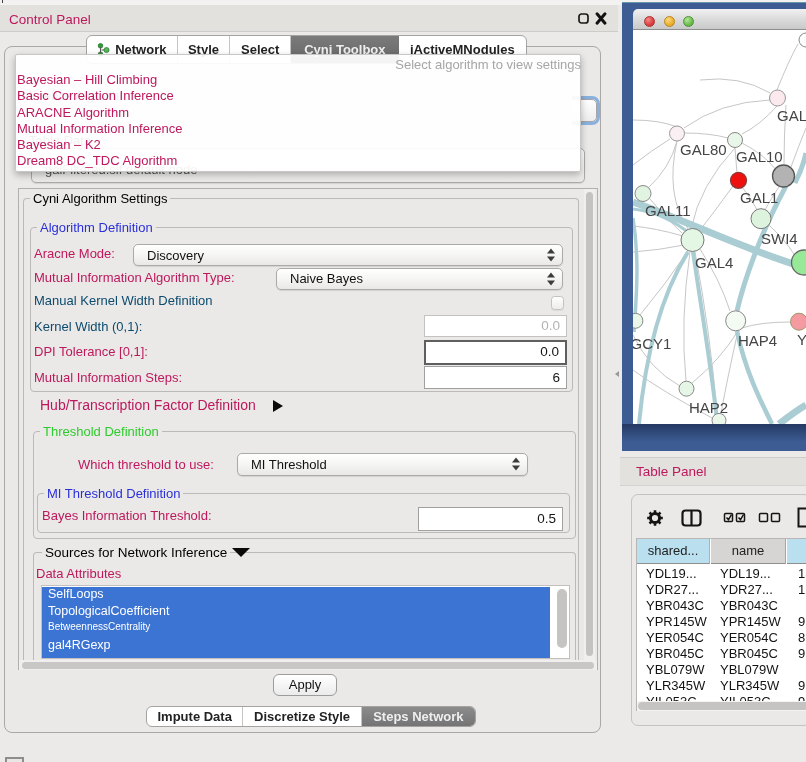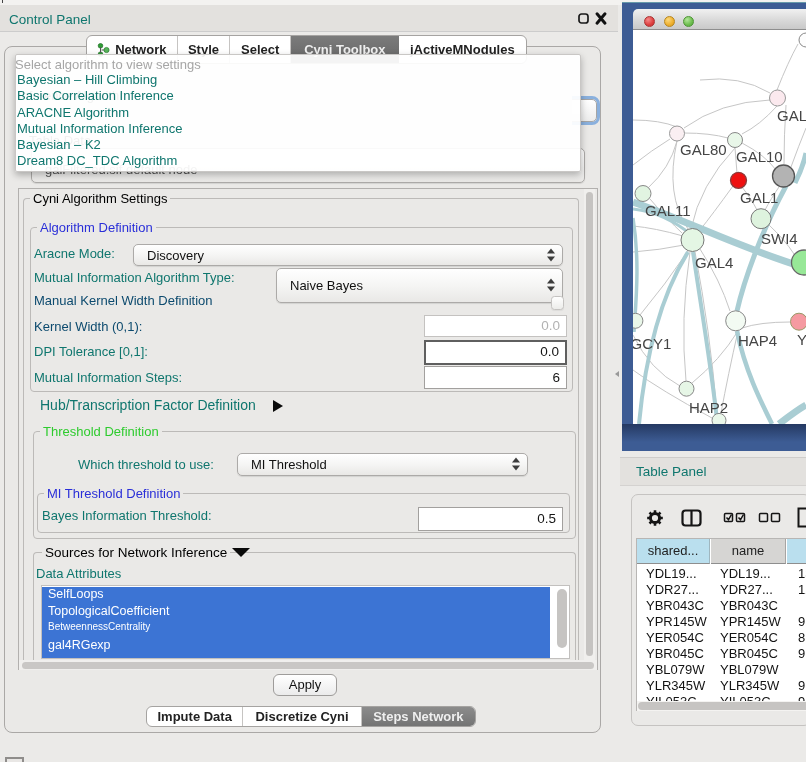--- a/index.html
+++ b/index.html
@@ -1,16 +1,16 @@
 <!DOCTYPE html>
 <html><head><meta charset="utf-8"><style>
 *{margin:0;padding:0;box-sizing:border-box}
 html,body{width:806px;height:762px;overflow:hidden;background:#ebeae8;font-family:"Liberation Sans",sans-serif}
 .a{position:absolute}
-.lb{position:absolute;font-size:13px;color:#0f766e;white-space:nowrap}
+.lb{position:absolute;font-size:13px;color:#be185d;white-space:nowrap}
 .b{font-weight:400}
 .gray{color:#0c4a6e}
 .grp{position:absolute;border:1px solid #bcbab8;border-radius:4px}
 .leg{position:absolute;top:-8px;left:6px;background:#eae9e7;padding:0 3px;font-size:13px;white-space:nowrap;line-height:16px}
 .combo{position:absolute;border:1px solid #acaaa8;border-radius:5px;background:linear-gradient(#ffffff,#f5f5f4 50%,#e9e8e6);box-shadow:0 1px 1px rgba(0,0,0,.10)}
 .combo .t{position:absolute;left:13px;top:0;bottom:0;display:flex;align-items:center;font-size:13px;color:#111;white-space:nowrap}
 .arrows{position:absolute;right:7px;top:50%;width:8px;height:13px;transform:translateY(-50%)}
 .arrows:before{content:"";position:absolute;left:0;top:0;border-left:4px solid transparent;border-right:4px solid transparent;border-bottom:5px solid #3c3c3c}
 .arrows:after{content:"";position:absolute;left:0;bottom:0;border-left:4px solid transparent;border-right:4px solid transparent;border-top:5px solid #3c3c3c}
 .tf{position:absolute;background:#fff;font-size:13px;color:#151515;text-align:right;padding-right:6px;white-space:nowrap}
@@ -61,21 +61,21 @@
 
 <div class="grp" style="left:30px;top:227px;width:543px;height:165px">
     <span class="leg" style="color:#2a2fd8">Algorithm Definition</span>
   </div>
 <div class="lb b" style="left:34px;top:245.5px">Aracne Mode:</div>
 <div class="combo" style="left:133px;top:244px;width:430px;height:22px">
     <span class="t">Discovery</span>
     <span class="arrows"></span>
   </div>
 <div class="lb b" style="left:34px;top:269.5px">Mutual Information Algorithm Type:</div>
-<div class="combo" style="left:276px;top:267.5px;width:287px;height:35px">
+<div class="combo" style="left:276px;top:267.5px;width:287px;height:22px">
     <span class="t">Naive Bayes</span>
     <span class="arrows"></span>
   </div>
 <div class="lb b gray" style="left:34px;top:293px">Manual Kernel Width Definition</div>
 <div class="a" style="left:550.5px;top:296px;width:13.5px;height:13.5px;border:1px solid #c4c2c0;border-radius:3.5px;background:linear-gradient(#fefefe,#ececea);box-shadow:0 1px 1px rgba(0,0,0,.06)"></div>
 <div class="lb b gray" style="left:34px;top:319px">Kernel Width (0,1):</div>
 <div class="tf" style="left:424px;top:315px;width:143px;height:22px;line-height:20px;font-size:13.5px;border:1px solid #c4c2c0;color:#b2b2b2">0.0</div>
 <div class="lb b" style="left:34px;top:344px">DPI Tolerance [0,1]:</div>
 <div class="tf" style="left:424px;top:340px;width:143px;height:24.5px;line-height:20px;font-size:13.5px;border:2px solid #5f5f5f">0.0</div>
 <div class="lb b" style="left:34px;top:369.5px">Mutual Information Steps:</div>
@@ -113,28 +113,28 @@
 <div class="a" style="left:557px;top:589px;width:10px;height:59px;background:#c6c4c2;border-radius:5px"></div>
 
 <div class="a" style="left:19px;top:660px;width:578px;height:10px;background:#f0efed"></div>
 <div class="a" style="left:22px;top:662px;width:572px;height:7px;background:#c9c7c5;border-radius:4px"></div>
 <div class="a" style="left:584px;top:189px;width:11px;height:471px;background:#f0efed"></div>
 <div class="a" style="left:586px;top:192px;width:7px;height:464px;background:#c5c3c1;border-radius:4px"></div>
 
 <div class="a" style="left:273px;top:674px;width:64px;height:22px;background:linear-gradient(#fff,#ebebeb);border:1px solid #9e9c9a;border-radius:6px;text-align:center;font-size:13px;line-height:20px;color:#111">Apply</div>
 <div class="seg" style="left:146px;top:706px;width:330px;height:21px">
  <div style="width:97px">Impute Data</div>
- <div style="width:119px">Discretize Cyni</div>
+ <div style="width:119px">Discretize Style</div>
  <div class="on" style="width:114px;background:linear-gradient(#8c8c8c,#747474)">Steps Network</div>
 </div>
 <div class="lb b" style="left:18px;top:88px;color:#2a2a2a">Inference Algorithm</div>
 <div class="lb b" style="left:29px;top:133px;color:#2a2a2a">Table Data</div>
 
 <div class="a" style="left:15px;top:54px;width:566px;height:118px;background:rgba(255,255,255,.93);border:1px solid #c9c7c5;border-radius:2px;box-shadow:0 3px 7px rgba(0,0,0,.28)"></div>
-<div class="lb" style="left:15px;top:57px;width:566px;text-align:left;color:#a6a6a6">Select algorithm to view settings</div>
+<div class="lb" style="left:15px;top:57px;width:566px;text-align:right;color:#a6a6a6">Select algorithm to view settings</div>
 <div class="lb" style="left:17px;top:72px">Bayesian – Hill Climbing</div>
 <div class="lb" style="left:17px;top:88px">Basic Correlation Inference</div>
 <div class="lb b" style="left:17px;top:104.5px">ARACNE Algorithm</div>
 <div class="lb" style="left:17px;top:120.5px">Mutual Information Inference</div>
 <div class="lb" style="left:17px;top:136.5px">Bayesian – K2</div>
 <div class="lb" style="left:17px;top:152.5px">Dream8 DC_TDC Algorithm</div>
 
 <div class="a" style="left:5px;top:757px;width:19px;height:12px;border:2px solid #8f8d8b;background:#e9e7e5"></div>
 <div class="a" style="left:615px;top:371px;width:0;height:0;border-top:3px solid transparent;border-bottom:3px solid transparent;border-right:4px solid #999"></div>
 

